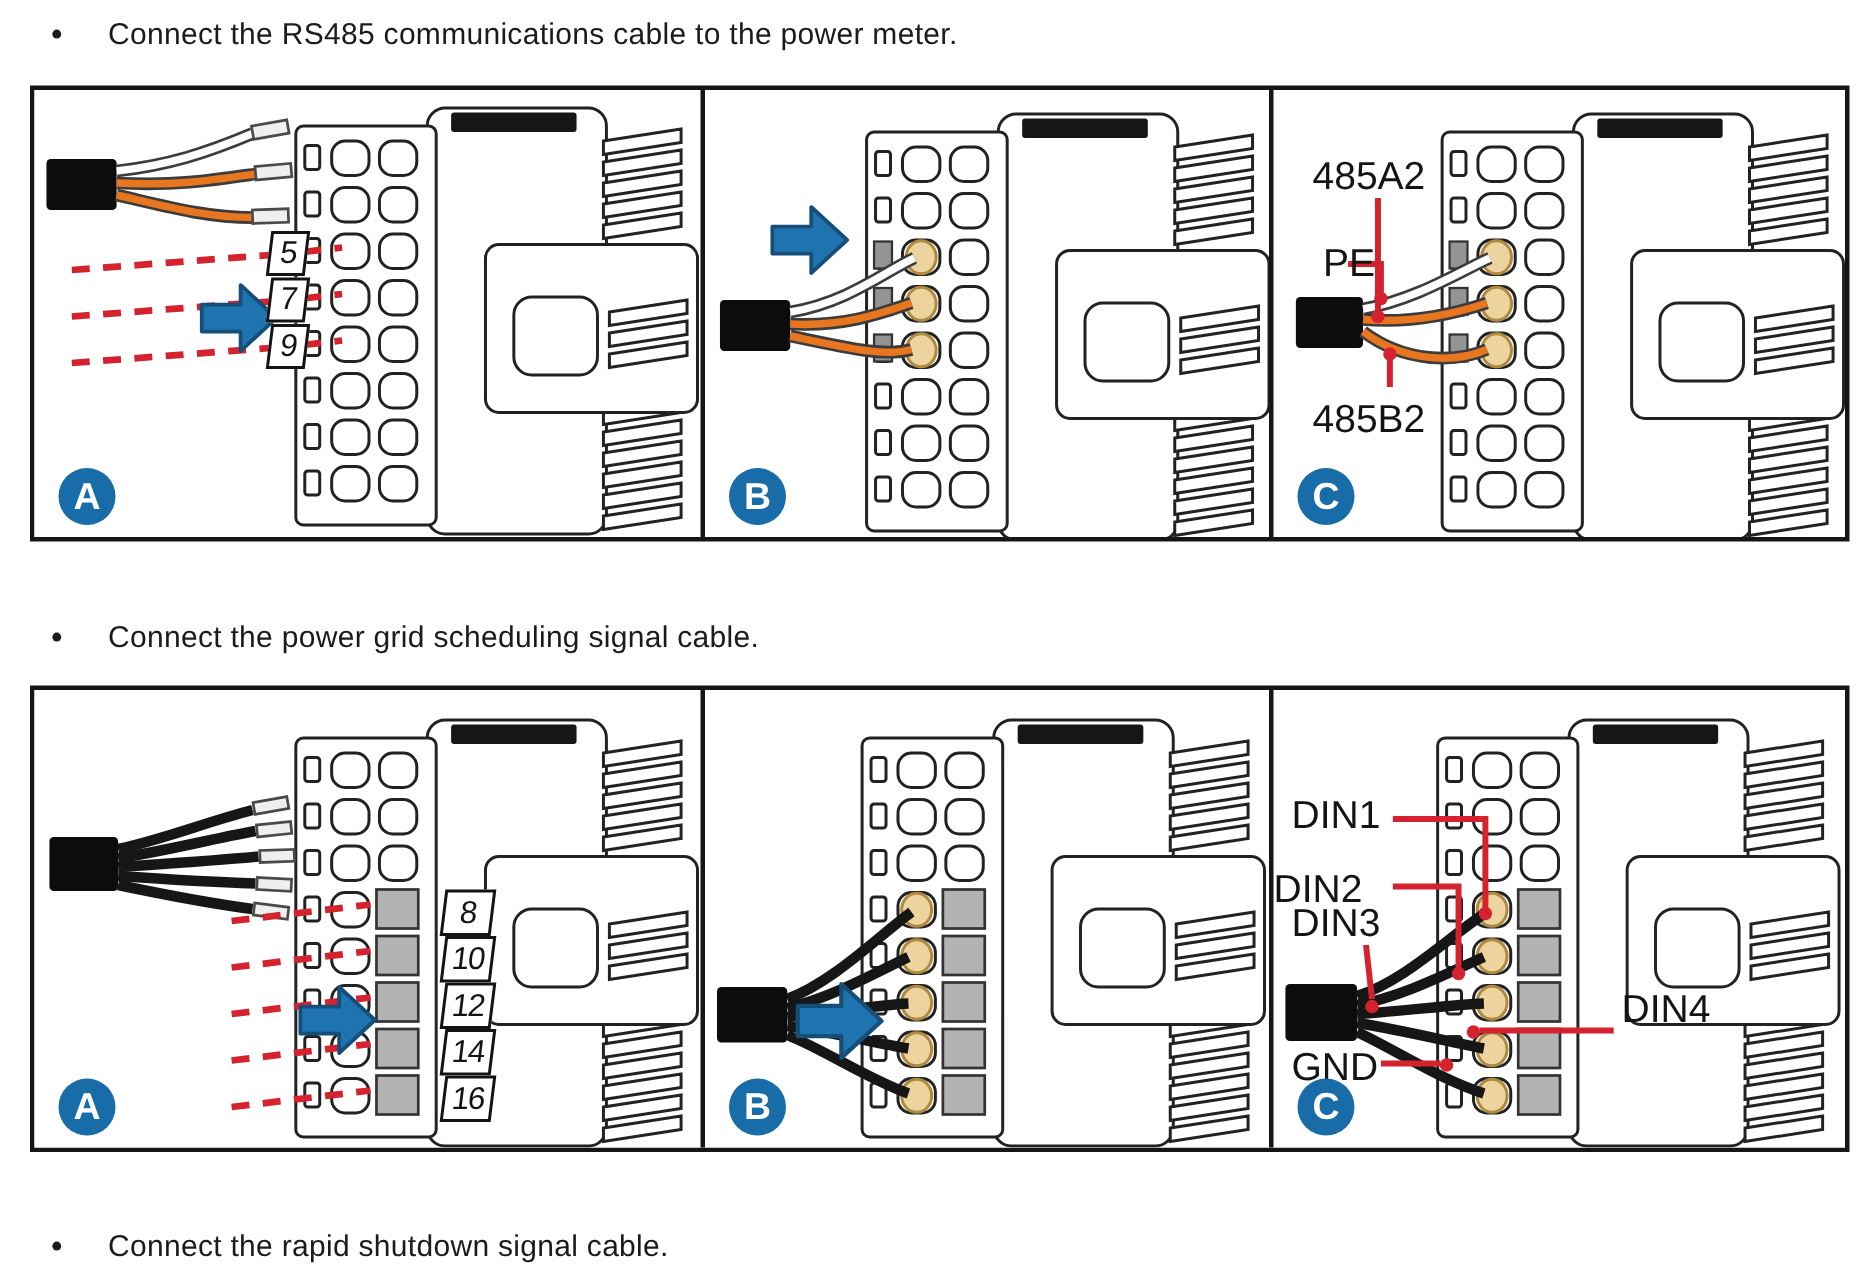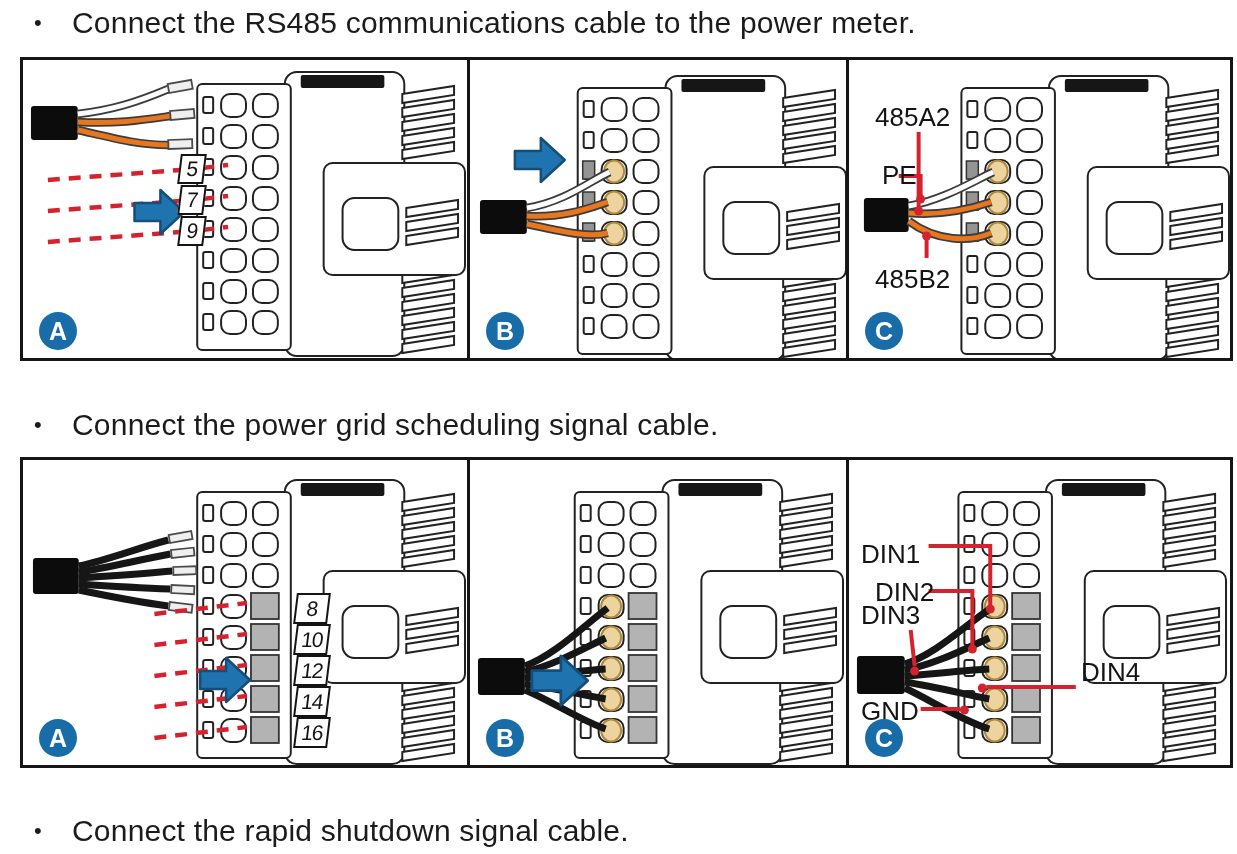--- a/index.html
+++ b/index.html
@@ -2,21 +2,21 @@
 <html><head>
 <meta charset="utf-8">
 <style>
   html,body{margin:0;padding:0;}
   body{
     width:1237px;height:854px;background:#fff;position:relative;overflow:hidden;
     font-family:"Liberation Sans", sans-serif;color:#1b1b1b;
   }
   .bullet{position:absolute;left:34px;display:flex;align-items:flex-start;}
   .bullet .dot{width:38px;font-size:22px;line-height:30px;}
-  .bullet .btxt{font-size:30px;line-height:30px;letter-spacing:0.2px;}
+  .bullet .btxt{font-size:20px;line-height:30px;letter-spacing:0.2px;}
   .figure{
     position:absolute;left:20px;width:1207px;border:3px solid #161616;
     display:flex;flex-direction:row;background:#fff;
   }
   .panel{position:relative;background:#fff;}
   .panel + .panel{border-left:3px solid #161616;}
   .panel svg{position:absolute;left:0;top:0;width:100%;height:100%;}
   .badge{
     position:absolute;width:38px;height:38px;border-radius:50%;
     background:#186CA8;color:#fff;font-size:25px;font-weight:bold;
@@ -295,22 +295,22 @@
         <path class="leader" d="M80,131 L124,131 L124,185"></path>
           <circle class="ldot" cx="124" cy="189" r="4.5"></circle>
         <path class="leader" d="M62,170 L66,206"></path>
           <circle class="ldot" cx="66" cy="211" r="4.5"></circle>
         <path class="leader" d="M72,249 L112,249"></path>
           <circle class="ldot" cx="116" cy="250" r="4.5"></circle>
         <path class="leader" d="M228,227 L138,227"></path>
           <circle class="ldot" cx="134" cy="228" r="4.5"></circle>
       </g>
     </svg>
-    <div class="siglabel" style="left:12px;top:79px">DIN1</div>
-    <div class="siglabel" style="left:26px;top:117px">DIN2</div>
+    <div class="siglabel" style="left:12px;top:68px">DIN1</div>
+    <div class="siglabel" style="left:0;top:117px">DIN2</div>
     <div class="siglabel" style="left:12px;top:140px">DIN3</div>
     <div class="siglabel" style="left:12px;top:236px">GND</div>
     <div class="siglabel" style="left:232px;top:197px">DIN4</div>
     <div class="badge" style="left:16px;top:259px">C</div>
   </div>
 </div>
 
 <div class="bullet" style="top:816px">
   <span class="dot">•</span>
   <span class="btxt">Connect the rapid shutdown signal cable.</span>

